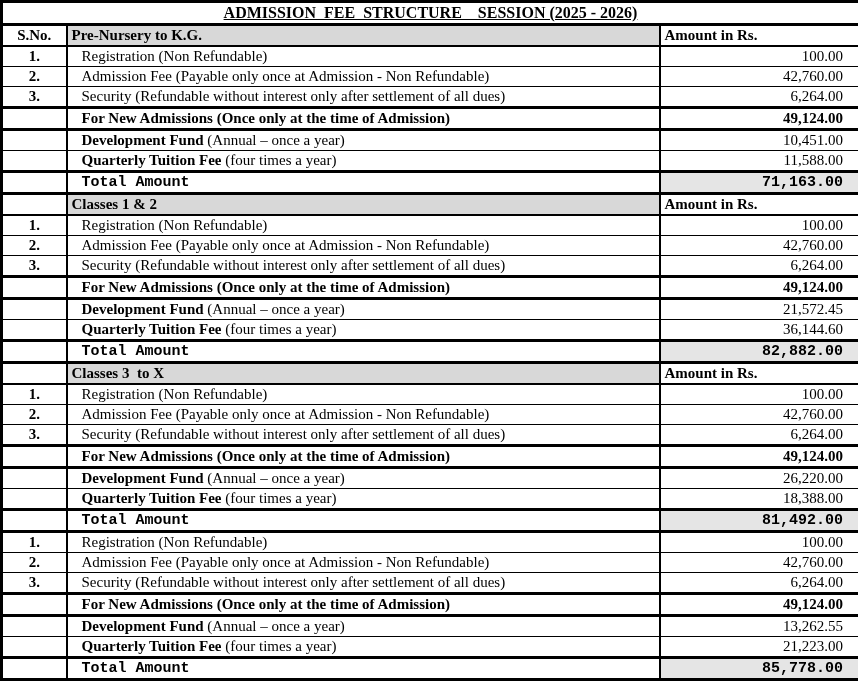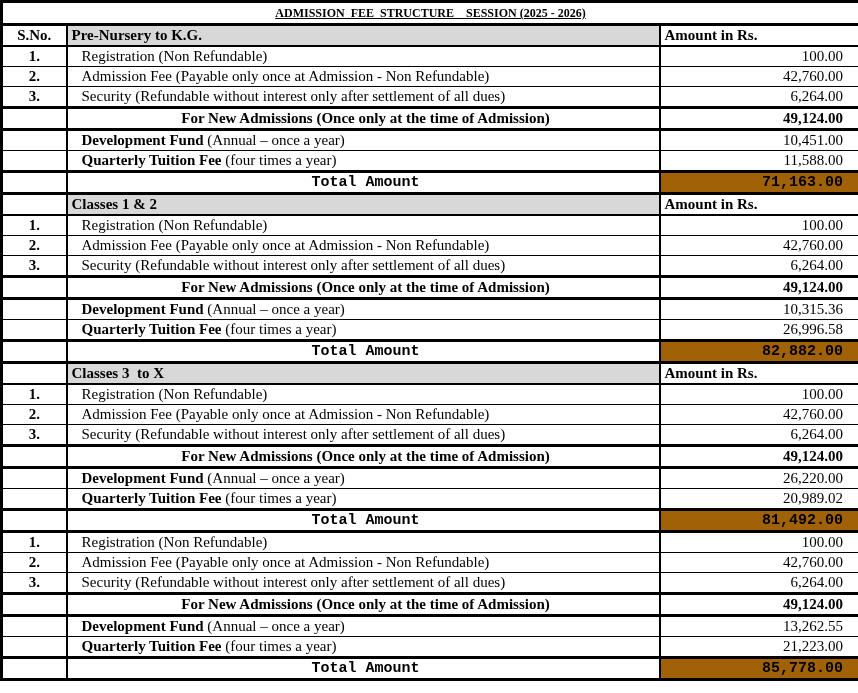--- a/index.html
+++ b/index.html
@@ -21,32 +21,32 @@
   td {
     border: 1px solid #000;
     font-size: 15px;
     height: 19px;
     line-height: 19px;
     padding: 0 4px;
     overflow: hidden;
     white-space: pre;
   }
   tr.title-row td { border-bottom: 3px solid #000; height: 22px; text-align: center; }
-  .title-text { font-weight: bold; font-size: 12px; text-decoration: underline; }
+  .title-text { font-weight: bold; font-size: 16px; text-decoration: underline; }
   td.sno { text-align: center; font-weight: bold; border-right: 2px solid #000; }
   td.mid { border-right: 2px solid #000; padding-left: 14px; text-align: left; }
   td.amt { text-align: right; padding-right: 15px; }
   tr.sec-head td { border-top: 3px solid #000; border-bottom: 2px solid #000; font-weight: bold; }
   tr.sec-head td.mid { background: #d8d8d8; text-align: left; padding-left: 4px; }
   tr.sec-head td.amt { text-align: left; padding-right: 4px; }
   tr.newadm td { border-top: 3px solid #000; border-bottom: 3px solid #000; text-align: right; }
   tr.total td { border-top: 3px solid #000000; border-bottom: 3px solid #000; font-family: Liberation Mono, monospace; }
-  tr.newadm td.mid, tr.total td.mid { text-align: center; font-weight: bold; padding-right: 9px; }
+  tr.newadm td.mid, tr.total td.mid { text-align: left; font-weight: bold; padding-right: 9px; }
   tr.newadm td.amt, tr.total td.amt { font-weight: bold; }
-  tr.total td.amt { background: #a16207; }
+  tr.total td.amt { background: #e5e5e5; }
   .b { font-weight: bold; }
 </style>
 </head>
 <body>
 
 <table class="fee">
   <colgroup>
       <col class="c1">
       <col class="c2">
       <col class="c3">
@@ -119,26 +119,26 @@
     <td class="amt">6,264.00</td>
   </tr>
   <tr class="newadm">
     <td class="sno"></td>
     <td class="mid">For New Admissions (Once only at the time of Admission)</td>
     <td class="amt">49,124.00</td>
   </tr>
   <tr>
     <td class="sno"></td>
     <td class="mid"><span class="b">Development Fund</span><span> (Annual – once a year)</span></td>
-    <td class="amt">10,315.36</td>
-  </tr>
-  <tr>
-    <td class="sno"></td>
-    <td class="mid"><span class="b">Quarterly Tuition Fee</span><span> (four times a year)</span></td>
-    <td class="amt">26,996.58</td>
+    <td class="amt">21,572.45</td>
+  </tr>
+  <tr>
+    <td class="sno"></td>
+    <td class="mid"><span class="b">Quarterly Tuition Fee</span><span> (four times a year)</span></td>
+    <td class="amt">36,144.60</td>
   </tr>
   <tr class="total">
     <td class="sno"></td>
     <td class="mid">Total Amount</td>
     <td class="amt">82,882.00</td>
   </tr>
 
   <tr class="sec-head">
     <td class="sno"></td>
     <td class="mid">Classes 3  to X</td>
@@ -165,21 +165,21 @@
     <td class="amt">49,124.00</td>
   </tr>
   <tr>
     <td class="sno"></td>
     <td class="mid"><span class="b">Development Fund</span><span> (Annual – once a year)</span></td>
     <td class="amt">26,220.00</td>
   </tr>
   <tr>
     <td class="sno"></td>
     <td class="mid"><span class="b">Quarterly Tuition Fee</span><span> (four times a year)</span></td>
-    <td class="amt">20,989.02</td>
+    <td class="amt">18,388.00</td>
   </tr>
   <tr class="total">
     <td class="sno"></td>
     <td class="mid">Total Amount</td>
     <td class="amt">81,492.00</td>
   </tr>
 
   <tr>
     <td class="sno">1.</td>
     <td class="mid">Registration (Non Refundable)</td>

